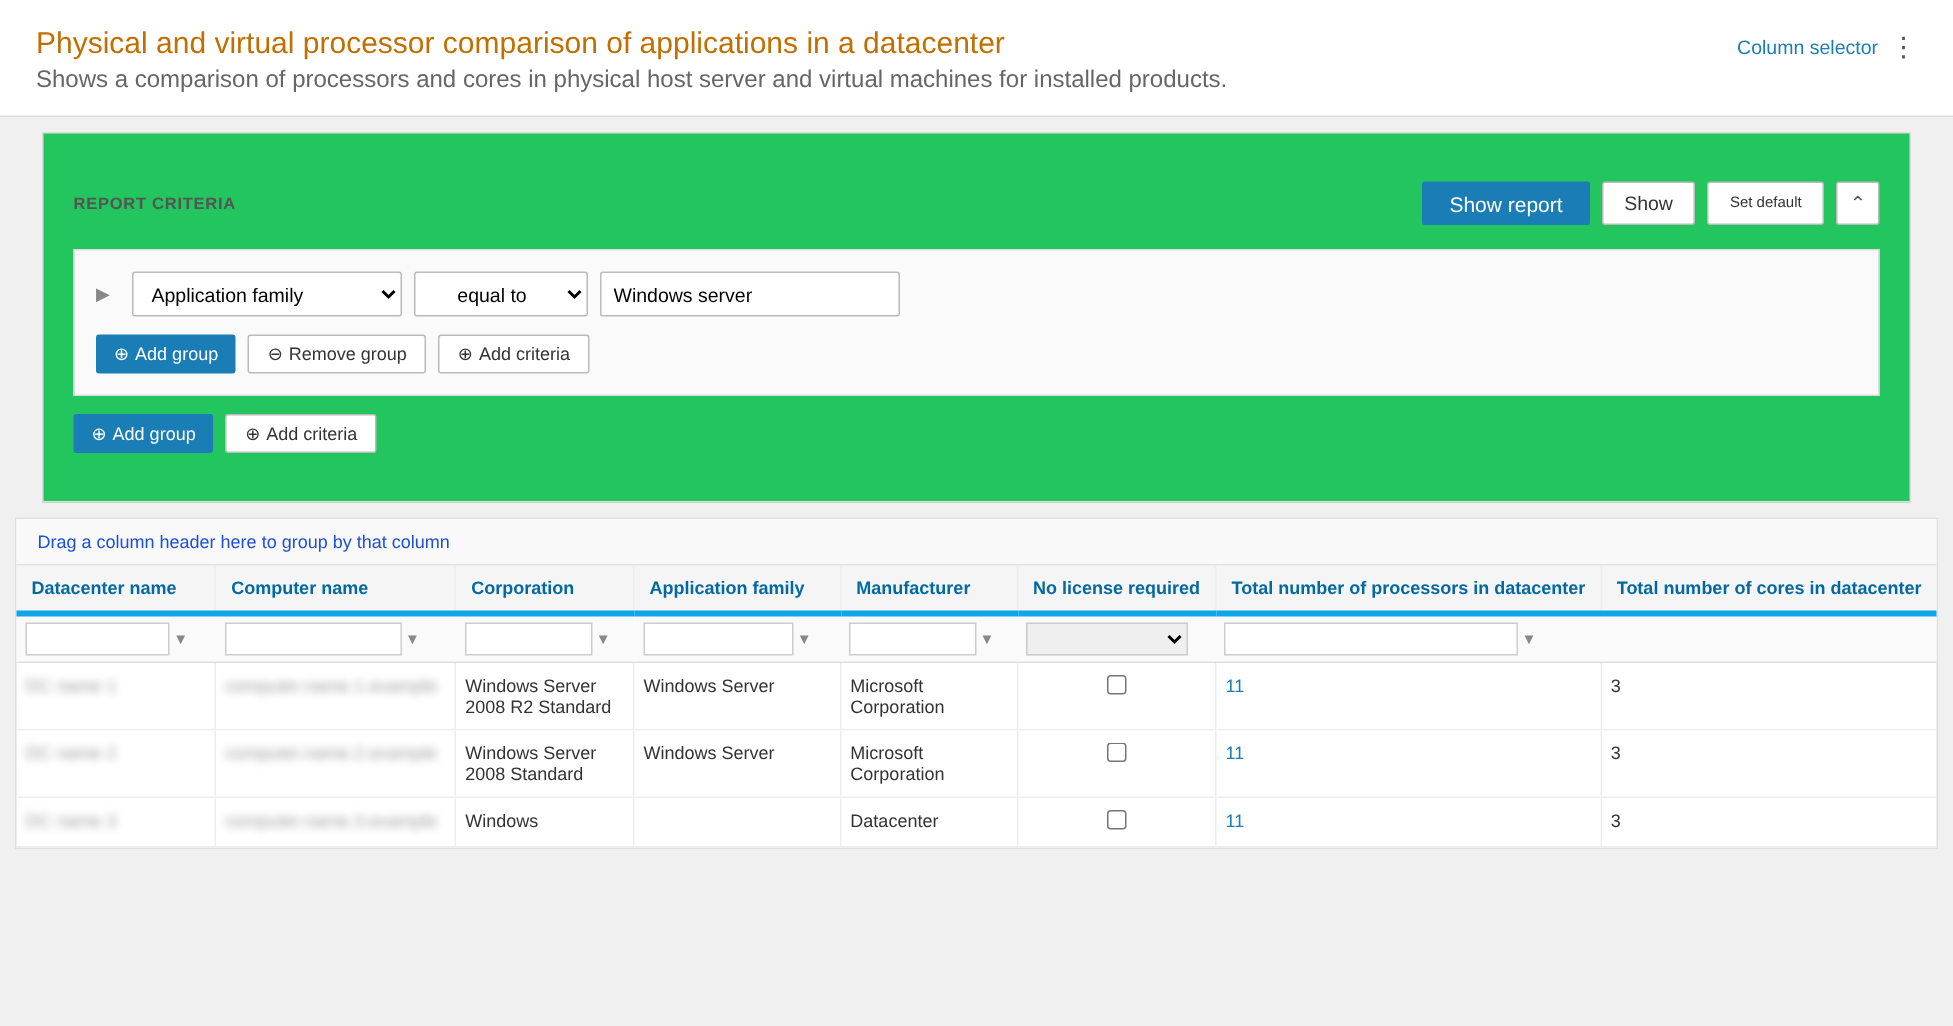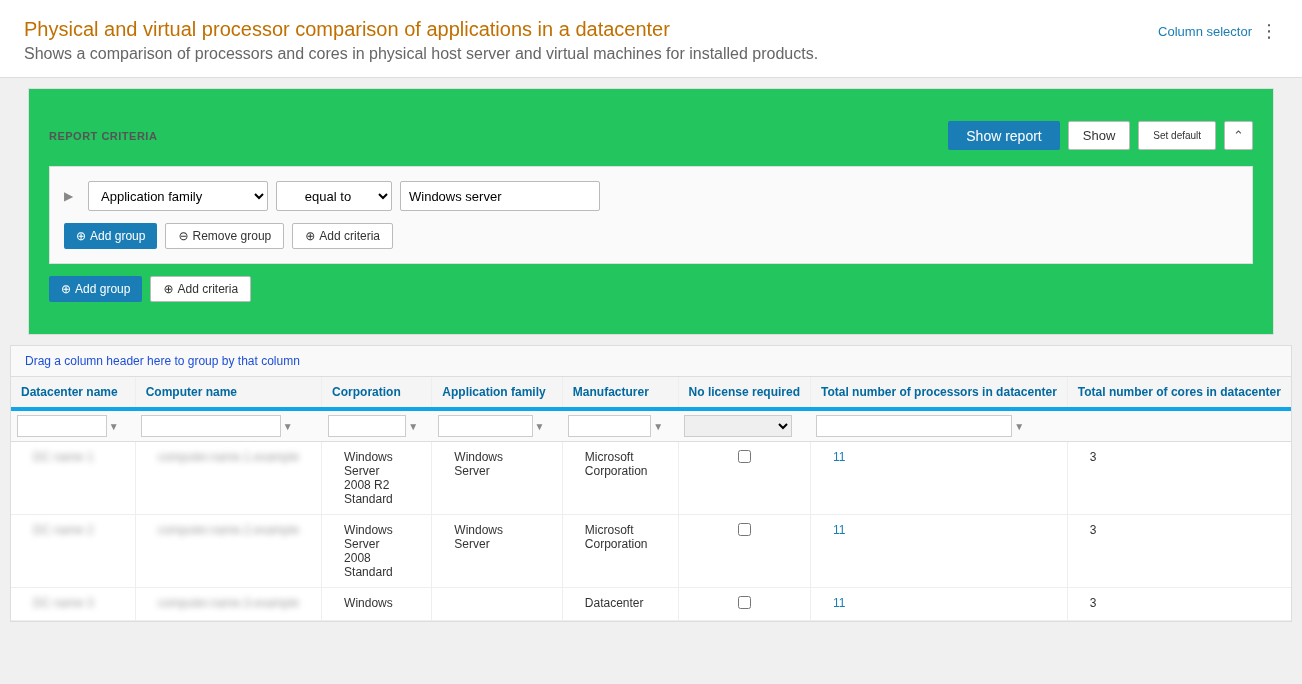--- a/index.html
+++ b/index.html
@@ -246,21 +246,21 @@
       padding: 2px 2px;
       font-size: 11px;
       width: 90%;
       height: 22px;
     }
 
     tbody tr {
       border-bottom: 1px solid #eee;
     }
     tbody td {
-      padding: 8px 22px;
+      padding: 8px 6px;
       font-size: 12px;
       color: #333;
       border-right: 1px solid #eee;
       vertical-align: top;
       margin-left: 16px;
     }
     tbody td:last-child { border-right: none; }
 
     .blurred {
       color: transparent;

